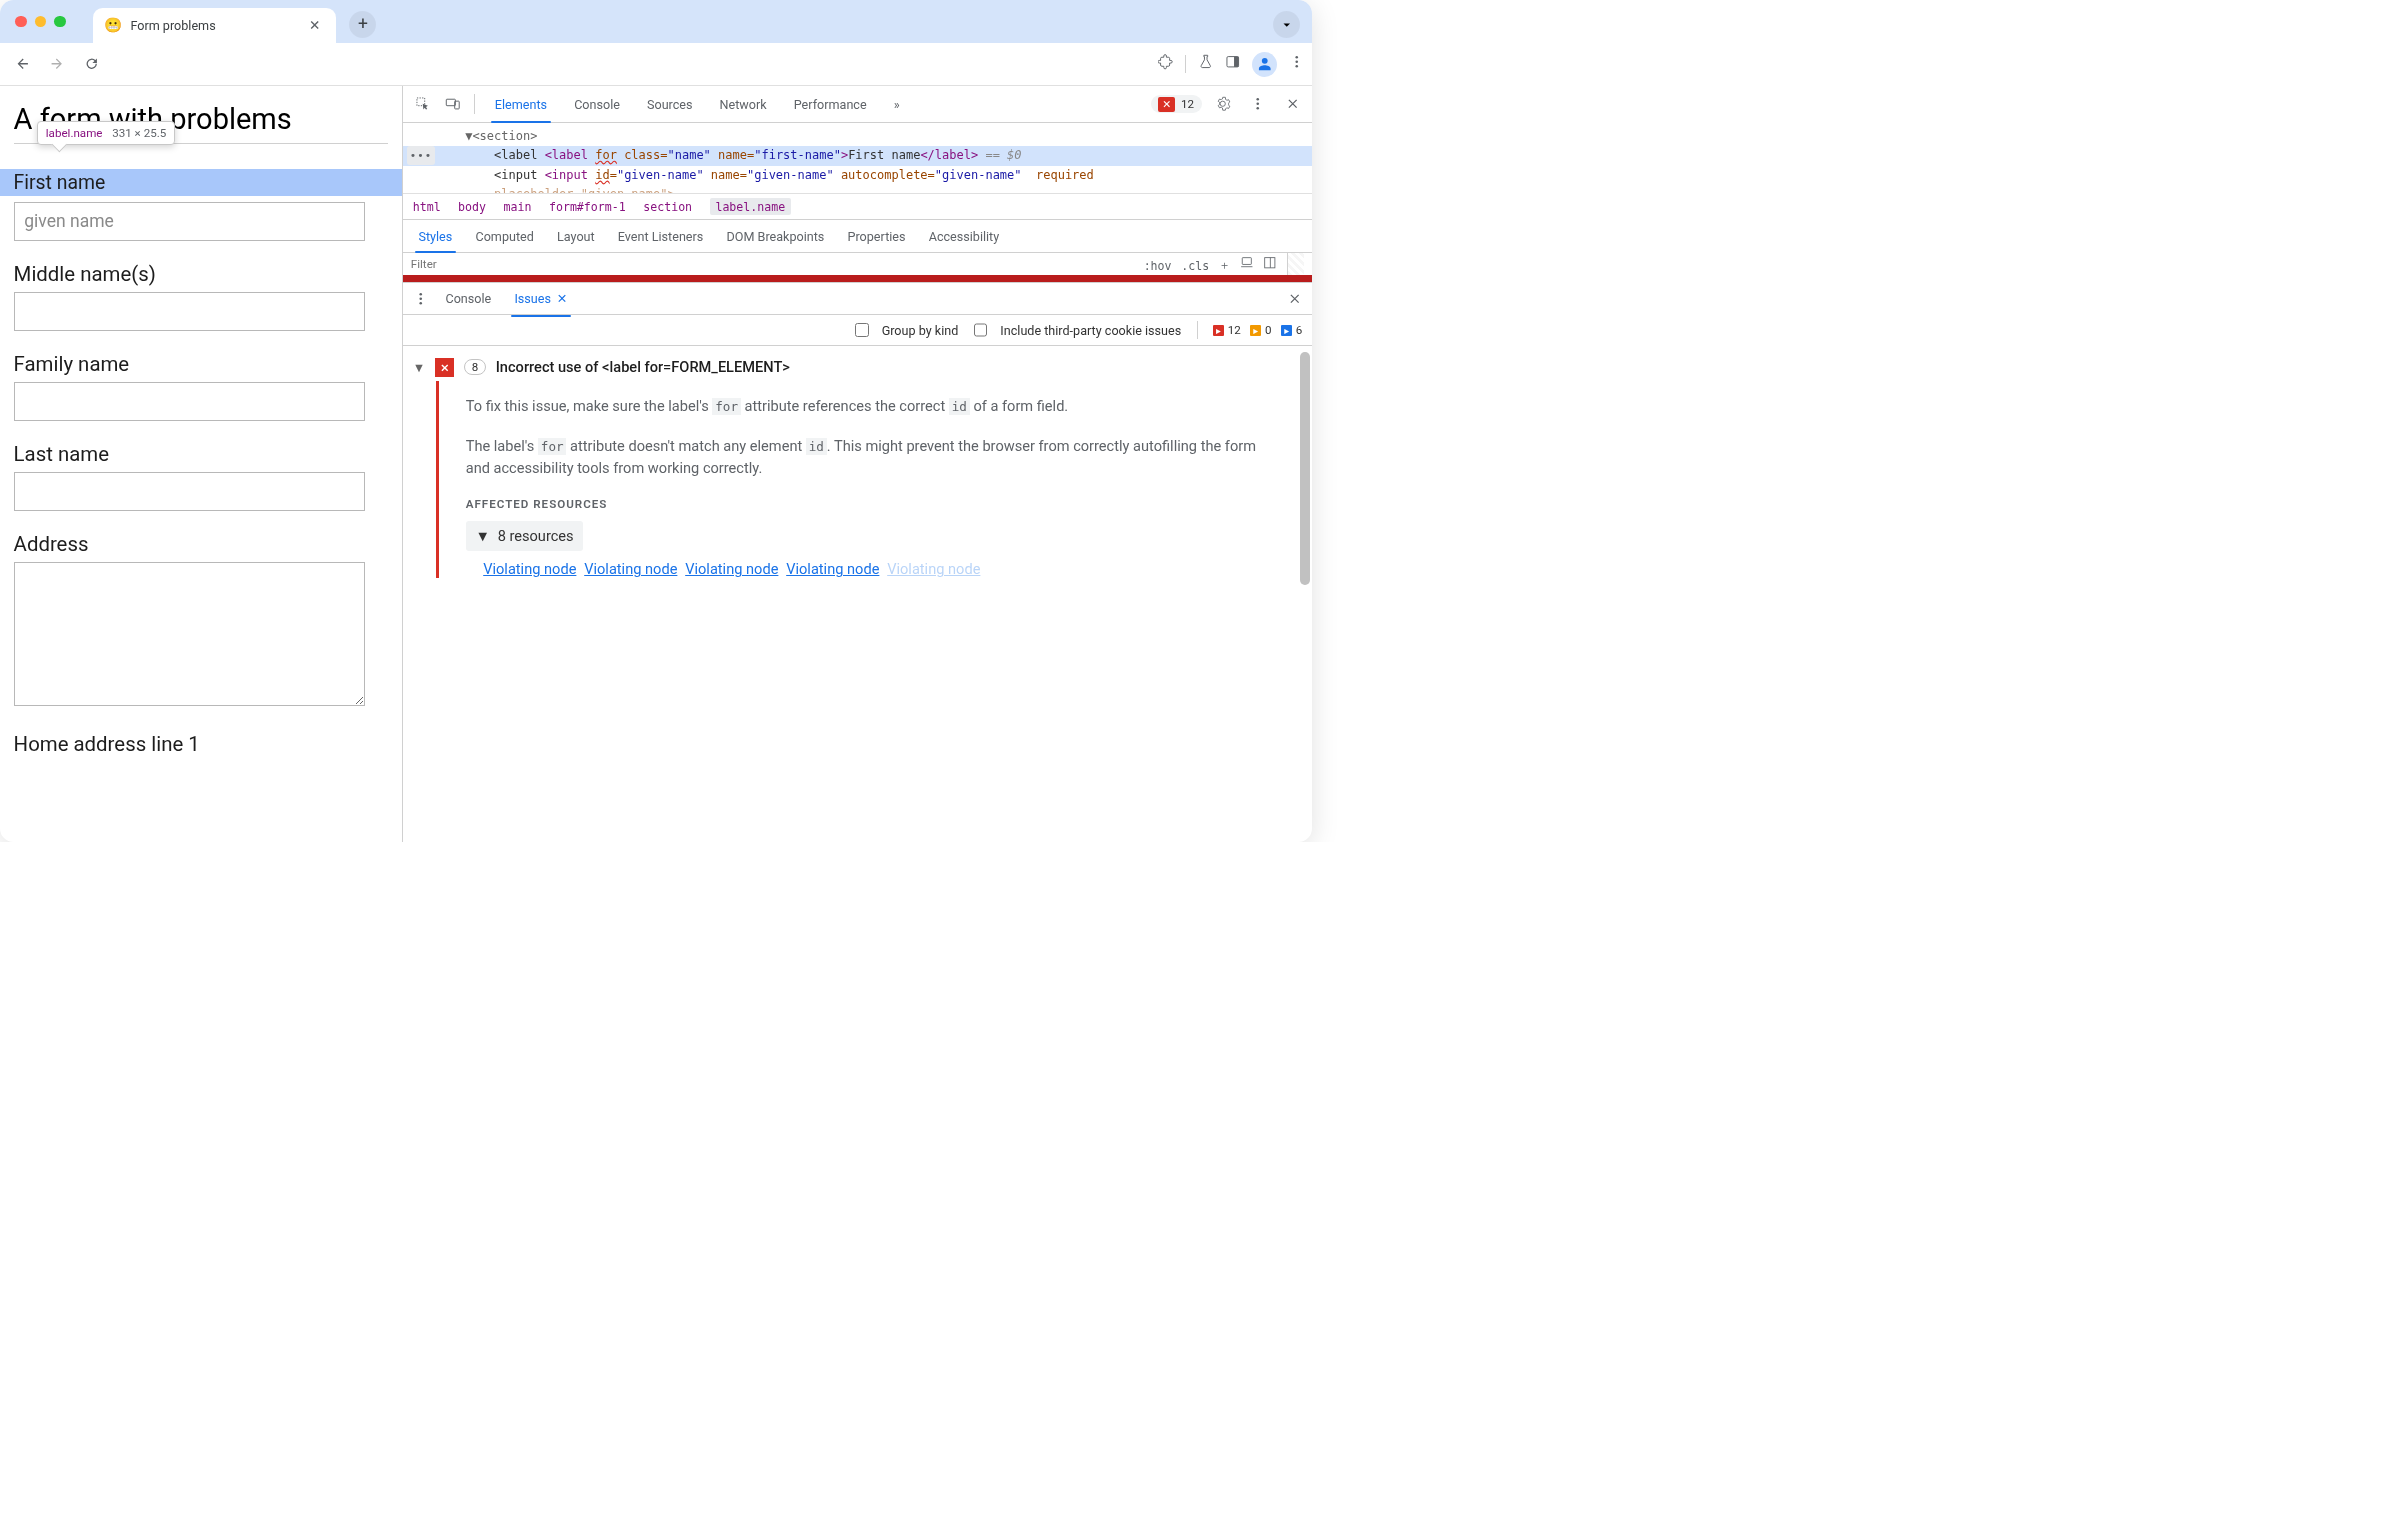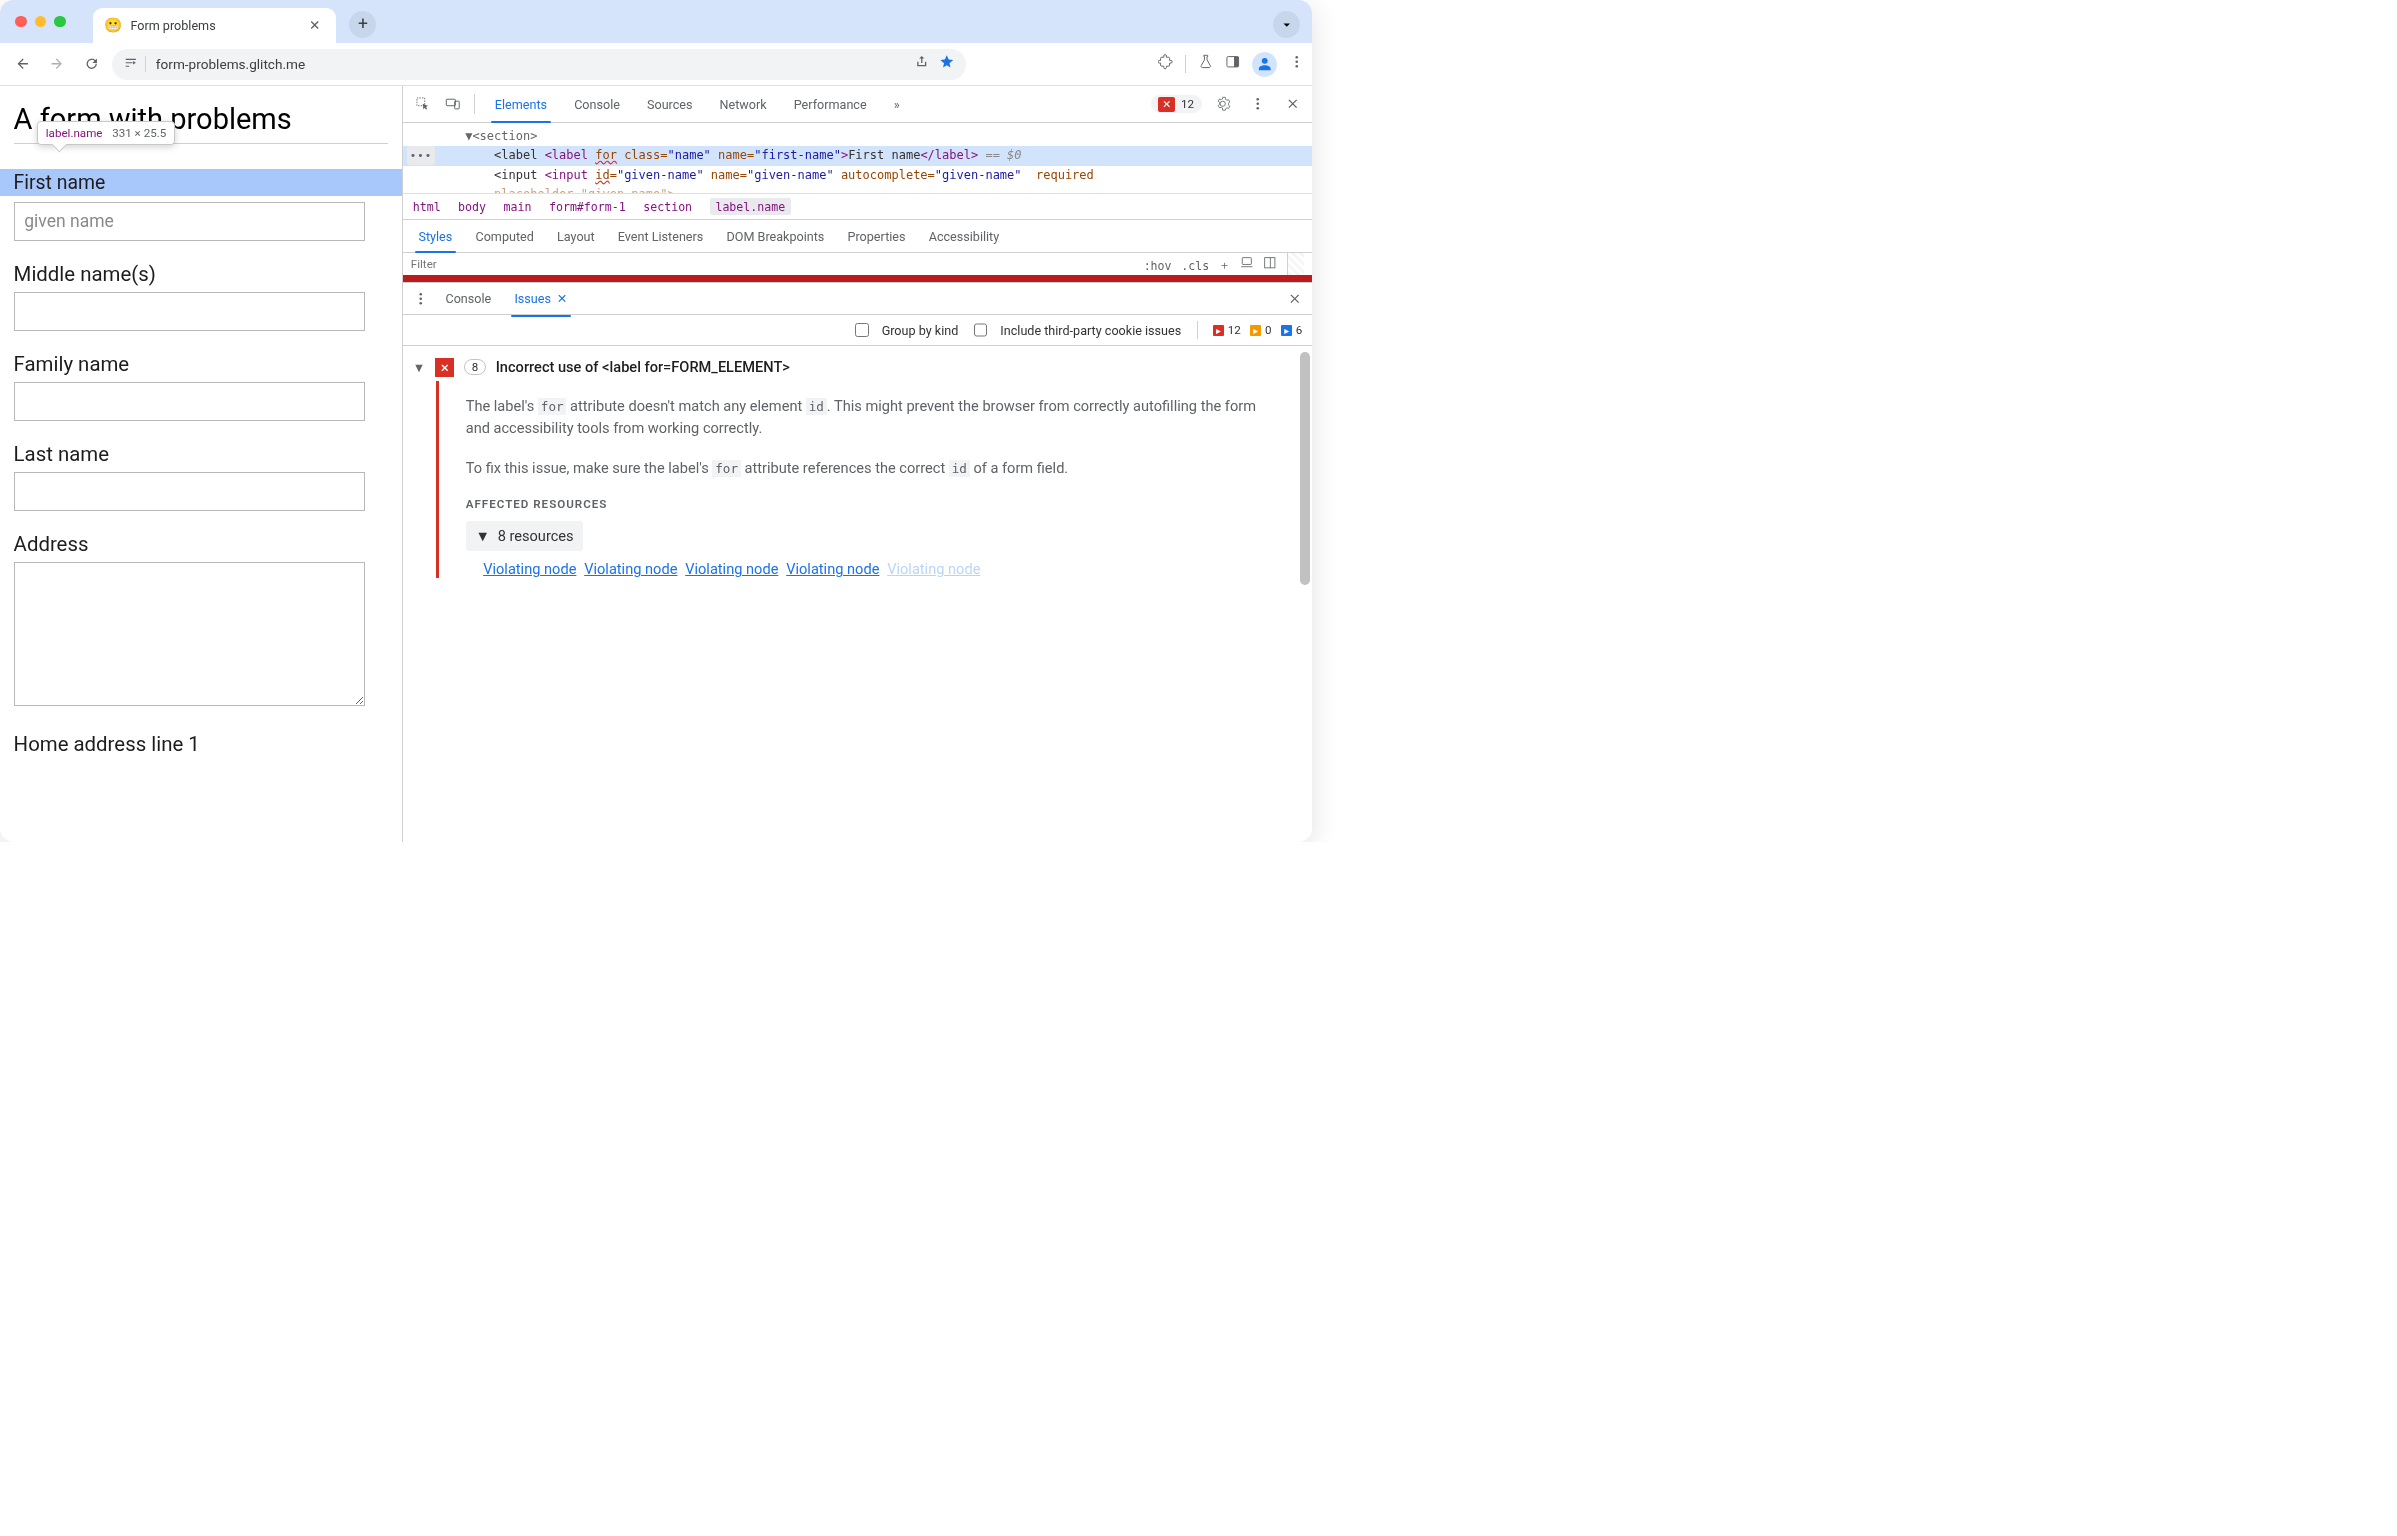--- a/index.html
+++ b/index.html
@@ -147,36 +147,20 @@
     </div>
     <div class="nav-btn disabled">
       <svg class="icon" viewBox="0 0 24 24">
           <path d="M4 13h12.2l-5.6 5.6L12 20l8-8-8-8-1.4 1.4L16.2 11H4z"></path>
         </svg>
     </div>
     <div class="nav-btn">
       <svg class="icon" viewBox="0 0 24 24">
           <path d="M17.65 6.35A8 8 0 1 0 20 12h-2a6 6 0 1 1-1.76-4.24L13 11h7V4l-2.35 2.35z"></path>
         </svg>
-    </div>
-    <div class="omnibox">
-      <span class="siteicon">
-        <svg class="icon" viewBox="0 0 24 24" style="width:13.6px;height:13.6px">
-            <path d="M3 17h6v2H3zm0-6h12v2H3zm0-6h18v2H3zm13 10l5-3-5-3v6z"></path>
-          </svg>
-      </span>
-      <span class="url">form-problems.glitch.me</span>
-      <div class="right-icons">
-        <span><svg class="icon" viewBox="0 0 24 24">
-              <path d="M12 3l4 4h-3v7h-2V7H8l4-4zM5 19v-7h2v5h10v-5h2v7H5z"></path>
-            </svg></span>
-        <span class="star-icon"><svg class="icon" viewBox="0 0 24 24">
-              <path d="M12 17.3L6.2 21l1.6-6.8L2 9.3l7-0.6L12 2l3 6.7 7 0.6-5.8 4.9L17.8 21z"></path>
-            </svg></span>
-      </div>
     </div>
     <div class="right-group">
       <span><svg class="icon" viewBox="0 0 24 24">
             <path d="M20 10h-2V7a2 2 0 0 0-2-2h-3V3a2 2 0 0 0-4 0v2H6a2 2 0 0 0-2 2v3H2a2 2 0 0 0 0 4h2v3a2 2 0 0 0 2 2h3v2a2 2 0 0 0 4 0v-2h3a2 2 0 0 0 2-2v-3h2a2 2 0 0 0 0-4z" fill="none" stroke="currentColor" stroke-width="1.5"></path>
           </svg></span>
       <div class="divider-vert"></div>
       <span><svg class="icon" viewBox="0 0 24 24">
             <path d="M9 2h6v2h-1v5l5 9a2 2 0 0 1-1.7 3H6.7A2 2 0 0 1 5 18l5-9V4H9V2z" fill="none" stroke="currentColor" stroke-width="1.5"></path>
           </svg></span>
       <span><svg class="icon" viewBox="0 0 24 24">
@@ -360,24 +344,24 @@
           <span class="flag">
               <svg viewBox="0 0 24 24">
                 <path d="M18 6L6 18M6 6l12 12" stroke="#fff" stroke-width="3"></path>
               </svg>
             </span>
           <span class="count-circle">8</span>
           <span class="issue-title">Incorrect use of &lt;label for=FORM_ELEMENT&gt;</span>
         </div>
         <div class="issue-detail">
           <p>
-            <span>The label's </span><code>for</code><span> attribute doesn't match any element </span><code>id</code><span>. This might prevent the browser from correctly autofilling the form and accessibility tools from working correctly.</span>
+            <span>To fix this issue, make sure the label's </span><code>for</code><span> attribute references the correct </span><code>id</code><span> of a form field.</span>
           </p>
           <p>
-            <span>To fix this issue, make sure the label's </span><code>for</code><span> attribute references the correct </span><code>id</code><span> of a form field.</span>
+            <span>The label's </span><code>for</code><span> attribute doesn't match any element </span><code>id</code><span>. This might prevent the browser from correctly autofilling the form and accessibility tools from working correctly.</span>
           </p>
           <div class="affected-hdr">AFFECTED RESOURCES</div>
           <div class="res-summary">
             <span>▼</span>
             <span>8 resources</span>
           </div>
           <div class="res-links">
             <a href="#">Violating node</a>
             <a href="#">Violating node</a>
             <a href="#">Violating node</a>

